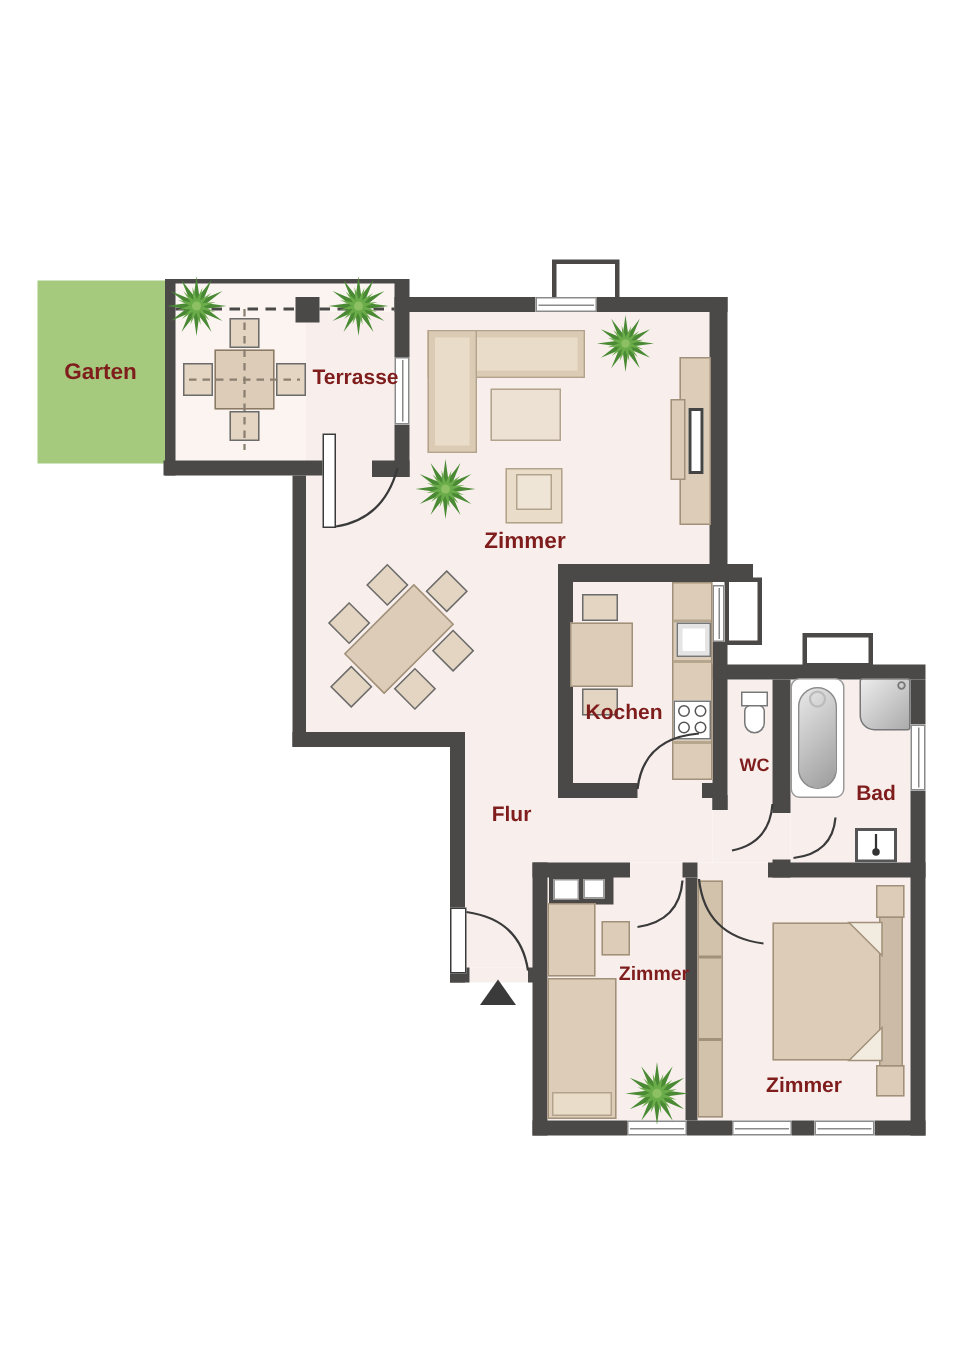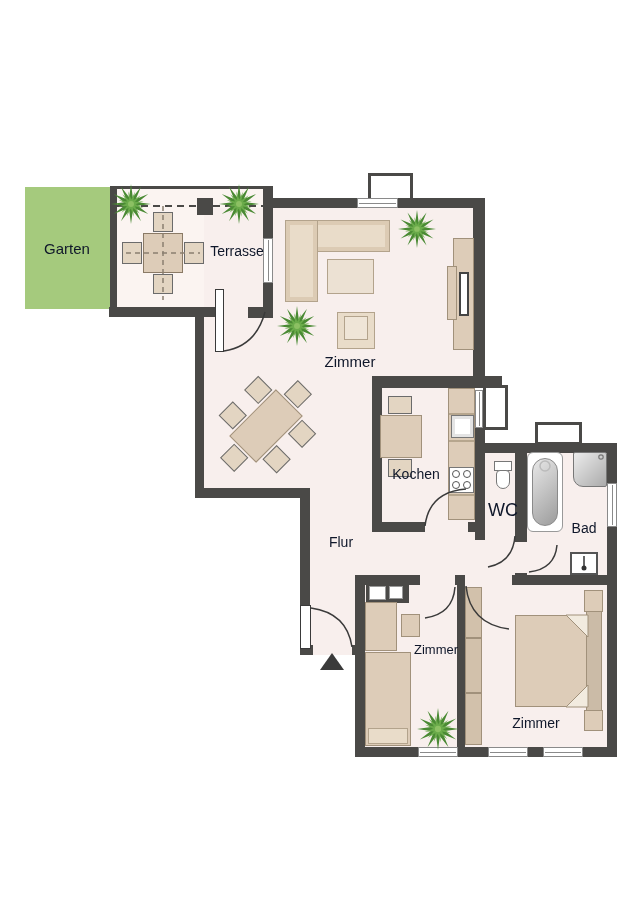--- a/index.html
+++ b/index.html
@@ -11,21 +11,21 @@
   .bay{position:absolute;background:#ffffff;border:3px solid #4a4947;box-sizing:border-box;}
   .win{position:absolute;background:#ffffff;border:1px solid #8a8a8a;box-sizing:border-box;}
   .win-v::after{content:"";position:absolute;left:50%;top:1px;bottom:1px;width:0;border-left:1px solid #8a8a8a;}
   .win-h::after{content:"";position:absolute;top:50%;left:1px;right:1px;height:0;border-top:1px solid #8a8a8a;}
   .garden{position:absolute;background:#a5ca7d;}
   .furn{position:absolute;background:#ddccb8;border:1.5px solid #a1917b;box-sizing:border-box;}
   .furn-lt{position:absolute;background:#e9dcc9;border:1.5px solid #b3a38c;box-sizing:border-box;}
   .furn-dk{position:absolute;background:#d2c1ab;border:1.5px solid #a1917b;box-sizing:border-box;}
   .white-obj{position:absolute;background:#ffffff;border:1.5px solid #777;box-sizing:border-box;}
   .leaf{position:absolute;background:#ffffff;border:1.5px solid #3a3a3a;box-sizing:border-box;}
-  .lbl{position:absolute;transform:translate(-50%,-50%);color:#0f172a;white-space:nowrap;}
+  .lbl{position:absolute;transform:translate(-50%,-50%);color:#7f1d1d;white-space:nowrap;font-weight:bold;}
   .burner{position:absolute;width:8px;height:8px;border:1.5px solid #555;border-radius:50%;box-sizing:border-box;background:#fff;}
   .cdiv{position:absolute;height:2px;background:#b6a68e;}
   .tub-inner{position:absolute;border-radius:14px;background:linear-gradient(135deg,#e8e8e8,#9c9c9c);border:1.5px solid #8a8a8a;box-sizing:border-box;}
   .shower{position:absolute;background:linear-gradient(135deg,#ececec,#ababab);border:1.5px solid #777;border-radius:2px 2px 2px 10px;box-sizing:border-box;}
   .svg-overlay{position:absolute;left:0;top:0;pointer-events:none;}
   .seat{position:absolute;background:#e3d5c2;border:1.5px solid #6b6b6b;box-sizing:border-box;}
   .din-rot{position:absolute;width:0;height:0;transform:rotate(45deg);}
 </style>
 </head>
 <body>
@@ -197,19 +197,19 @@
     <use href="#plant" transform="translate(239,204)"></use>
     <use href="#plant" transform="translate(417,229) scale(0.95)"></use>
     <use href="#plant" transform="translate(297,326)"></use>
     <use href="#plant" transform="translate(438,729) scale(1.05)"></use>
   </svg>
 
   <div class="lbl" style="left:67px;top:248px;font-size:15px;">Garten</div>
   <div class="lbl" style="left:237px;top:251px;font-size:14px;">Terrasse</div>
   <div class="lbl" style="left:350px;top:361px;font-size:15px;">Zimmer</div>
   <div class="lbl" style="left:416px;top:474px;font-size:14px;">Kochen</div>
-  <div class="lbl" style="left:503px;top:510px;font-size:18px;text-align:center;">WC</div>
+  <div class="lbl" style="left:503px;top:510px;font-size:12px;text-align:center;">WC</div>
   <div class="lbl" style="left:584px;top:528px;font-size:14px;">Bad</div>
   <div class="lbl" style="left:341px;top:542px;font-size:14px;">Flur</div>
   <div class="lbl" style="left:436px;top:649px;font-size:13px;">Zimmer</div>
   <div class="lbl" style="left:536px;top:723px;font-size:14px;">Zimmer</div>
 
 </div>
 
 </body></html>

